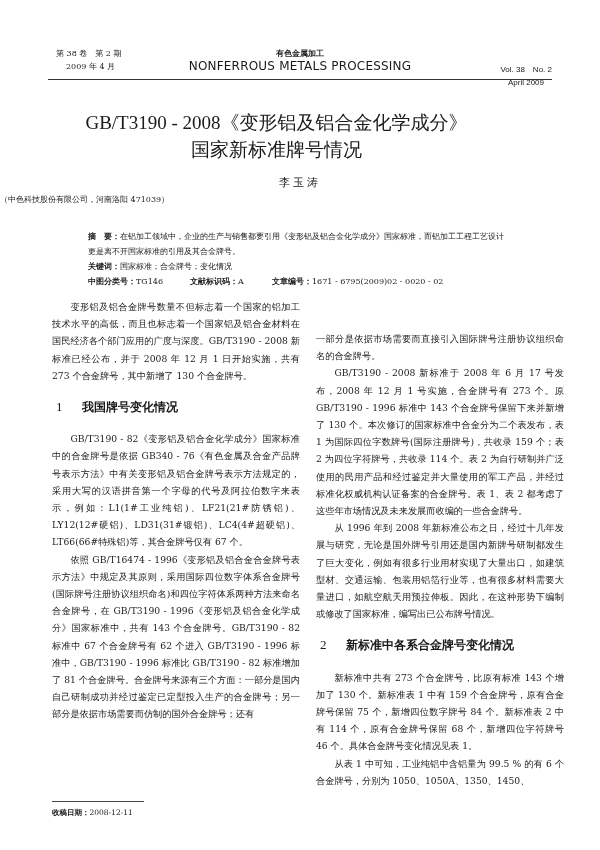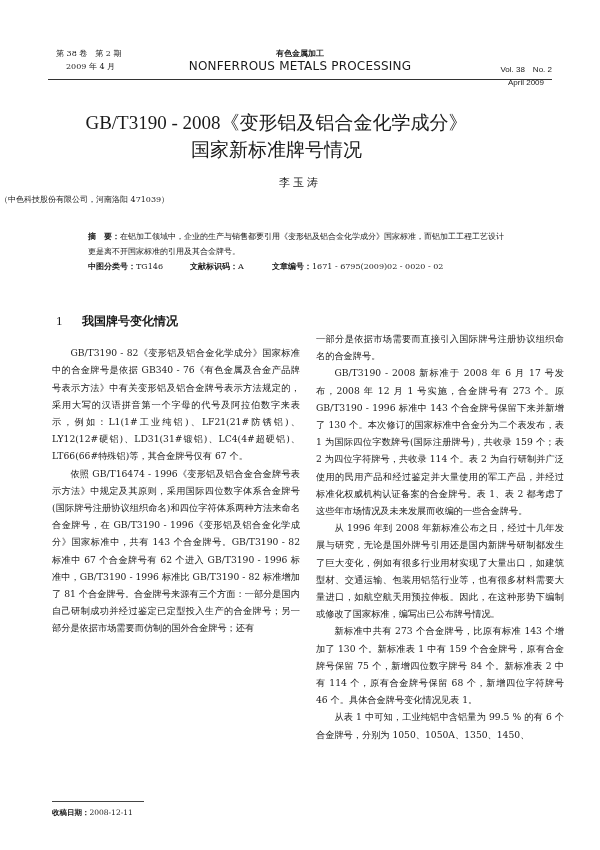--- a/index.html
+++ b/index.html
@@ -62,37 +62,44 @@
   <div class="t1">GB/T3190 - 2008《变形铝及铝合金化学成分》</div>
   <div>国家新标准牌号情况</div>
 </div>
 <div class="author">李玉涛</div>
 <div class="affil">（中色科技股份有限公司，河南洛阳 471039）</div>
 
 <div class="abstract">
   <div>
     <span class="lbl">摘　要：</span><span>在铝加工领域中，企业的生产与销售都要引用《变形铝及铝合金化学成分》国家标准，而铝加工工程工艺设计更是离不开国家标准的引用及其合金牌号。</span>
   </div>
+  <div>
+    <span class="lbl">关键词：</span><span>国家标准；合金牌号；变化情况</span>
+  </div>
   <div class="meta-row">
     <span class="m1"><span class="lbl">中图分类号：</span><span>TG146</span></span><span class="m2"><span class="lbl">文献标识码：</span><span>A</span></span><span><span class="lbl">文章编号：</span><span>1671 - 6795(2009)02 - 0020 - 02</span></span>
   </div>
 </div>
 
 <div class="col left">
+  <p>变形铝及铝合金牌号数量不但标志着一个国家的铝加工技术水平的高低，而且也标志着一个国家铝及铝合金材料在国民经济各个部门应用的广度与深度。GB/T3190 - 2008 新标准已经公布，并于 2008 年 12 月 1 日开始实施，共有 273 个合金牌号，其中新增了 130 个合金牌号。</p>
   <div class="section-h">
     <span class="num">1</span><span>我国牌号变化情况</span>
   </div>
   <p>GB/T3190 - 82《变形铝及铝合金化学成分》国家标准中的合金牌号是依据 GB340 - 76《有色金属及合金产品牌号表示方法》中有关变形铝及铝合金牌号表示方法规定的，采用大写的汉语拼音第一个字母的代号及阿拉伯数字来表示，例如：L1(1#工业纯铝)、LF21(21#防锈铝)、LY12(12#硬铝)、LD31(31#锻铝)、LC4(4#超硬铝)、LT66(66#特殊铝)等，其合金牌号仅有 67 个。</p>
   <p>依照 GB/T16474 - 1996《变形铝及铝合金合金牌号表示方法》中规定及其原则，采用国际四位数字体系合金牌号(国际牌号注册协议组织命名)和四位字符体系两种方法来命名合金牌号，在 GB/T3190 - 1996《变形铝及铝合金化学成分》国家标准中，共有 143 个合金牌号。GB/T3190 - 82 标准中 67 个合金牌号有 62 个进入 GB/T3190 - 1996 标准中，GB/T3190 - 1996 标准比 GB/T3190 - 82 标准增加了 81 个合金牌号。合金牌号来源有三个方面：一部分是国内自己研制成功并经过鉴定已定型投入生产的合金牌号；另一部分是依据市场需要而仿制的国外合金牌号；还有</p>
 </div>
 
 <div class="footnote">
   <div class="rule"></div>
   <span class="lbl">收稿日期：</span><span>2008-12-11</span>
 </div>
 
 <div class="col right">
   <p class="noindent">一部分是依据市场需要而直接引入国际牌号注册协议组织命名的合金牌号。</p>
   <p>GB/T3190 - 2008 新标准于 2008 年 6 月 17 号发布，2008 年 12 月 1 号实施，合金牌号有 273 个。原 GB/T3190 - 1996 标准中 143 个合金牌号保留下来并新增了 130 个。本次修订的国家标准中合金分为二个表发布，表 1 为国际四位字数牌号(国际注册牌号)，共收录 159 个；表 2 为四位字符牌号，共收录 114 个。表 2 为自行研制并广泛使用的民用产品和经过鉴定并大量使用的军工产品，并经过标准化权威机构认证备案的合金牌号。表 1、表 2 都考虑了这些年市场情况及未来发展而收编的一些合金牌号。</p>
   <p>从 1996 年到 2008 年新标准公布之日，经过十几年发展与研究，无论是国外牌号引用还是国内新牌号研制都发生了巨大变化，例如有很多行业用材实现了大量出口，如建筑型材、交通运输、包装用铝箔行业等，也有很多材料需要大量进口，如航空航天用预拉伸板。因此，在这种形势下编制或修改了国家标准，编写出已公布牌号情况。</p>
+  <div class="section-h">
+    <span class="num">2</span><span>新标准中各系合金牌号变化情况</span>
+  </div>
   <p>新标准中共有 273 个合金牌号，比原有标准 143 个增加了 130 个。新标准表 1 中有 159 个合金牌号，原有合金牌号保留 75 个，新增四位数字牌号 84 个。新标准表 2 中有 114 个，原有合金牌号保留 68 个，新增四位字符牌号 46 个。具体合金牌号变化情况见表 1。</p>
   <p>从表 1 中可知，工业纯铝中含铝量为 99.5 % 的有 6 个合金牌号，分别为 1050、1050A、1350、1450、</p>
 </div>
 
 </body></html>

